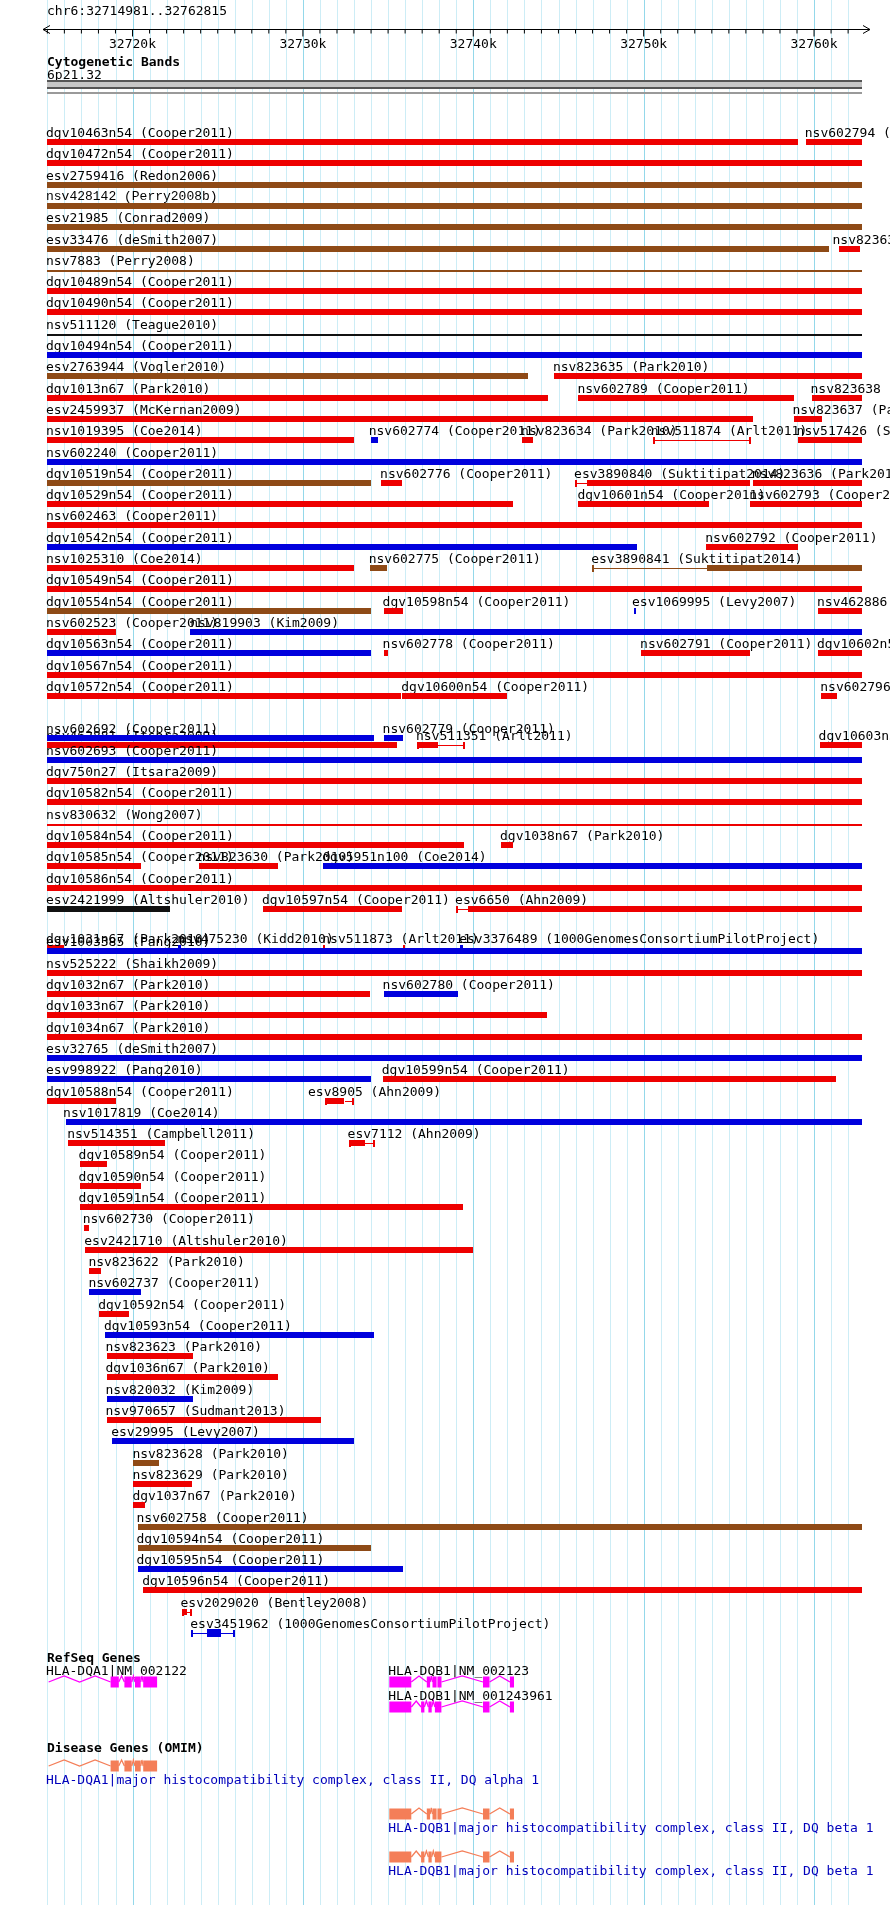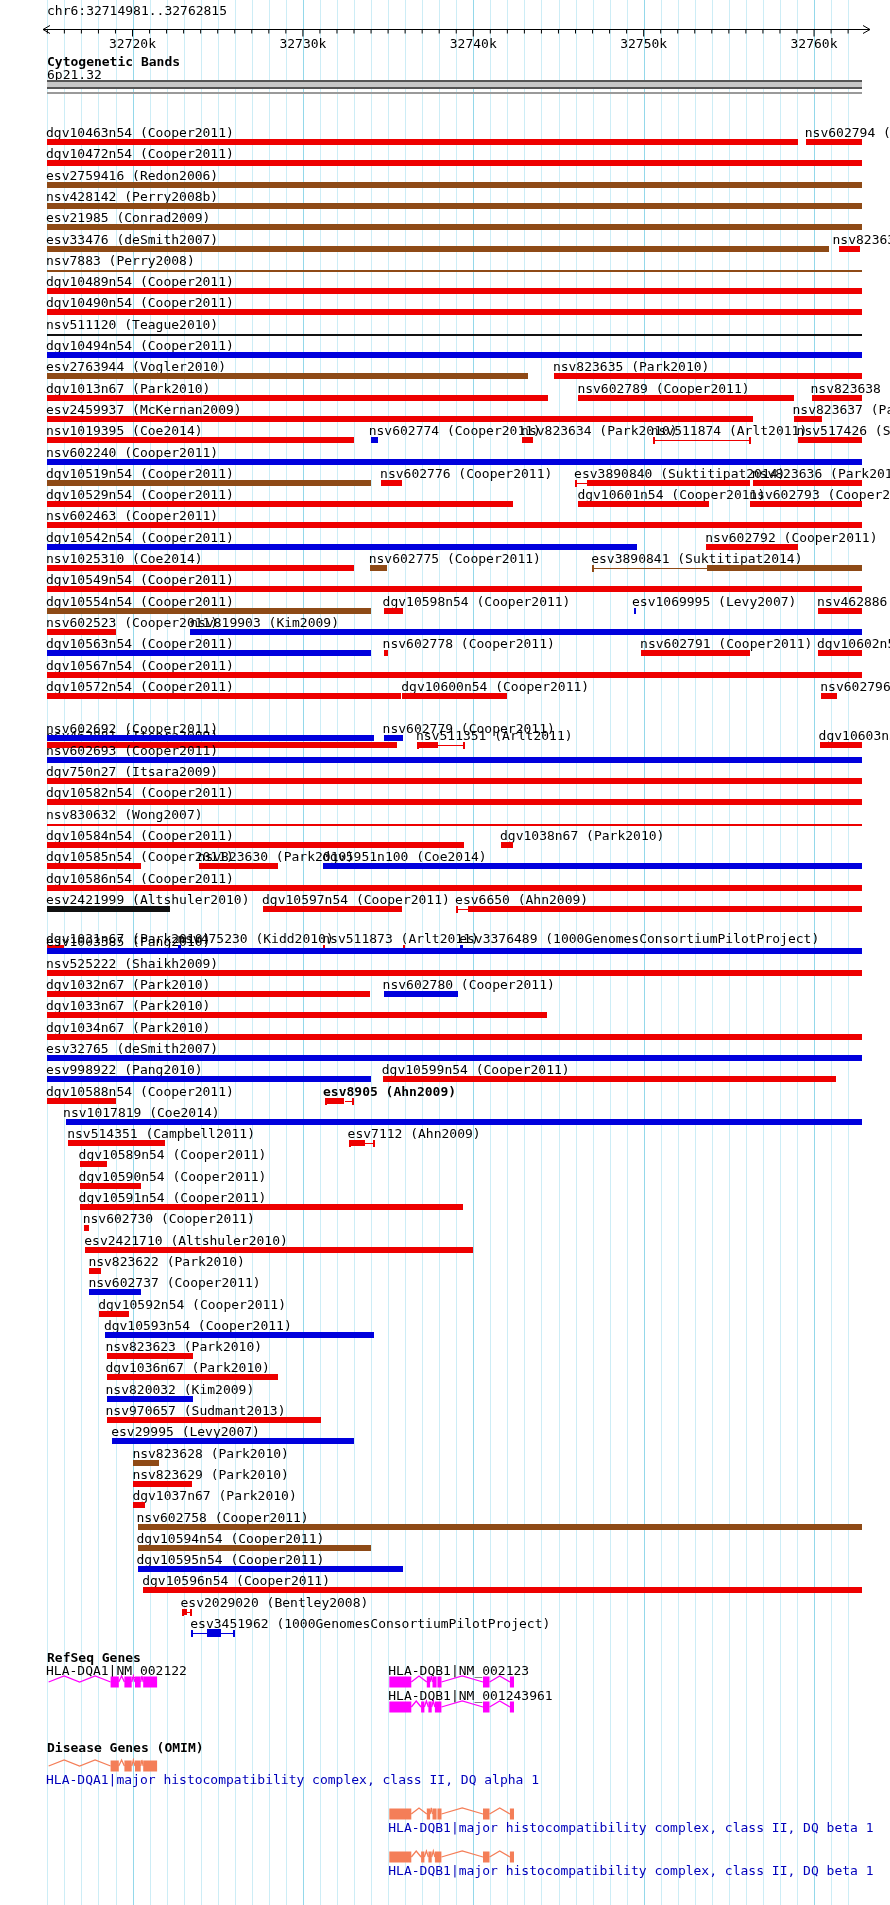--- a/index.html
+++ b/index.html
@@ -151,21 +151,21 @@
       </div>
       <div class="row" style="top: 148.3px;">
         <span class="seg-label" style="left: 46px;">dgv10472n54 (Cooper2011)</span>
         <div class="bar" style="left: 47px; width: 815px; background: rgb(238, 0, 0);"></div>
       </div>
       <div class="row" style="top: 169.6px;">
         <span class="seg-label" style="left: 46px;">esv2759416 (Redon2006)</span>
         <div class="bar" style="left: 47px; width: 815px; background: rgb(142, 74, 22);"></div>
       </div>
       <div class="row" style="top: 190.9px;">
-        <span class="seg-label" style="left: 46px;">nsv428142 (Perry2008b)</span>
+        <span class="seg-label" style="left: 46px; font-family: Liberation Mono, monospace;">nsv428142 (Perry2008b)</span>
         <div class="bar" style="left: 47px; width: 815px; background: rgb(142, 74, 22);"></div>
       </div>
       <div class="row" style="top: 212.2px;">
         <span class="seg-label" style="left: 46px;">esv21985 (Conrad2009)</span>
         <div class="bar" style="left: 47px; width: 815px; background: rgb(142, 74, 22);"></div>
       </div>
       <div class="row" style="top: 233.5px;">
         <span class="seg-label" style="left: 46px;">esv33476 (deSmith2007)</span>
         <div class="bar" style="left: 47px; width: 782.4px; background: rgb(142, 74, 22);"></div>
         <span class="seg-label" style="left: 832.5px;">nsv823639</span>
@@ -412,21 +412,21 @@
       </div>
       <div class="row" style="top: 1064.2px;">
         <span class="seg-label" style="left: 46px;">esv998922 (Pang2010)</span>
         <div class="bar" style="left: 47px; width: 324.4px; background: rgb(0, 0, 221);"></div>
         <span class="seg-label" style="left: 381.8px;">dgv10599n54 (Cooper2011)</span>
         <div class="bar" style="left: 382.8px; width: 453.1px; background: rgb(238, 0, 0);"></div>
       </div>
       <div class="row" style="top: 1085.5px;">
         <span class="seg-label" style="left: 46px;">dgv10588n54 (Cooper2011)</span>
         <div class="bar" style="left: 47px; width: 69.3px; background: rgb(238, 0, 0);"></div>
-        <span class="seg-label" style="left: 323px; font-weight: bold;">esv8905 (Ahn2009)</span>
+        <span class="seg-label" style="left: 308px;">esv8905 (Ahn2009)</span>
         <div class="tick" style="left: 324.9px; width: 2px; background: rgb(238, 0, 0);"></div>
         <div class="bar" style="left: 324.9px; width: 19.6px; background: rgb(238, 0, 0);"></div>
         <div class="hline" style="left: 344.5px; width: 8.1px; background: rgb(238, 0, 0);"></div>
         <div class="tick" style="left: 351.6px; width: 2px; background: rgb(238, 0, 0);"></div>
       </div>
       <div class="row" style="top: 1106.8px; text-decoration: underline;">
         <span class="seg-label" style="left: 63.1px;">nsv1017819 (Coe2014)</span>
         <div class="bar" style="left: 65.7px; width: 796.3px; background: rgb(0, 0, 221);"></div>
       </div>
       <div class="row" style="top: 1128.1px;">

